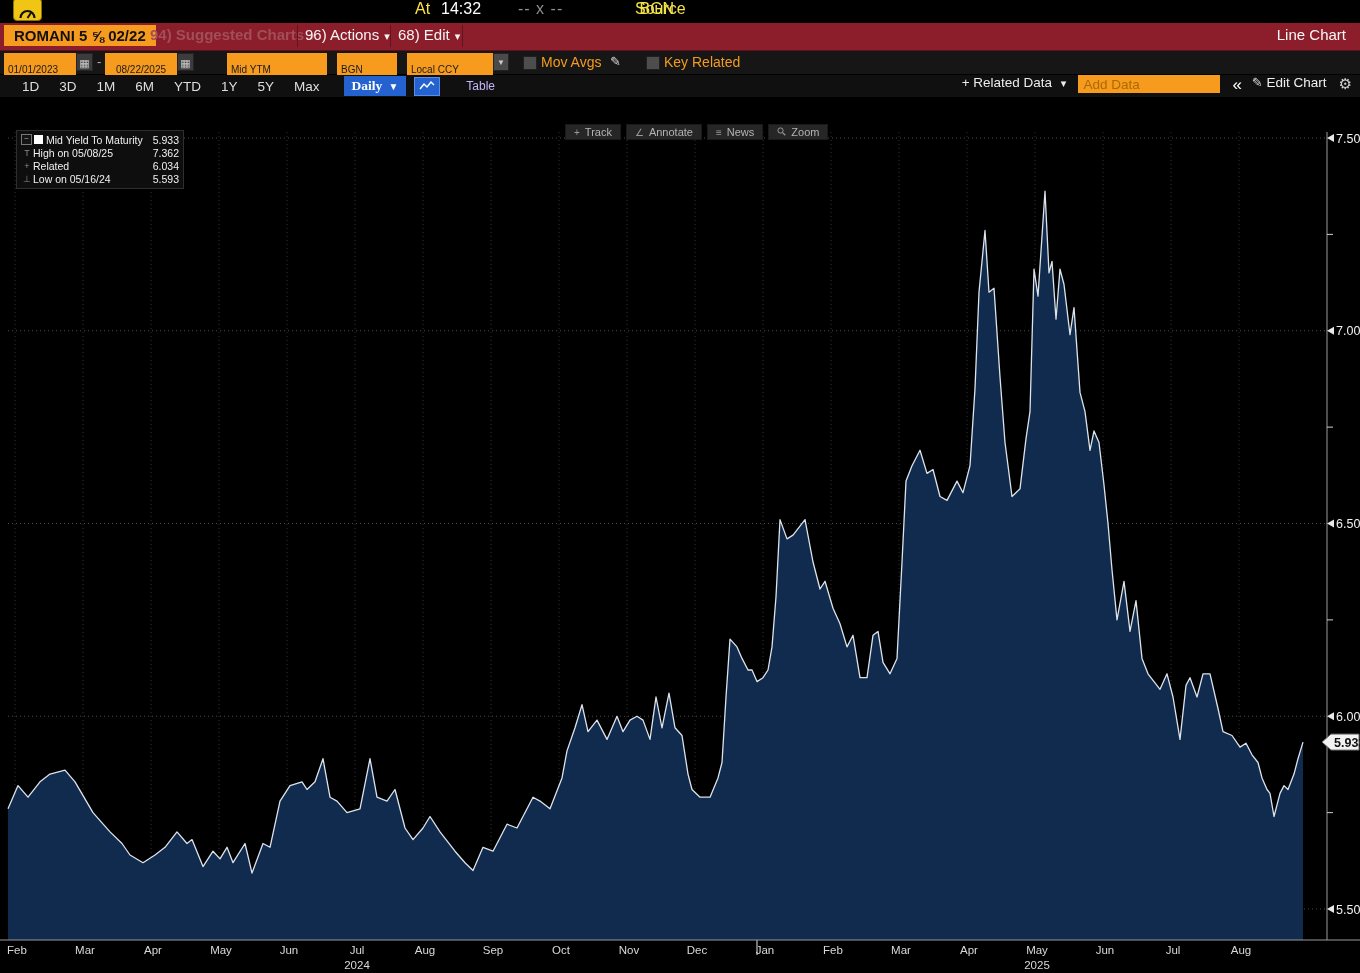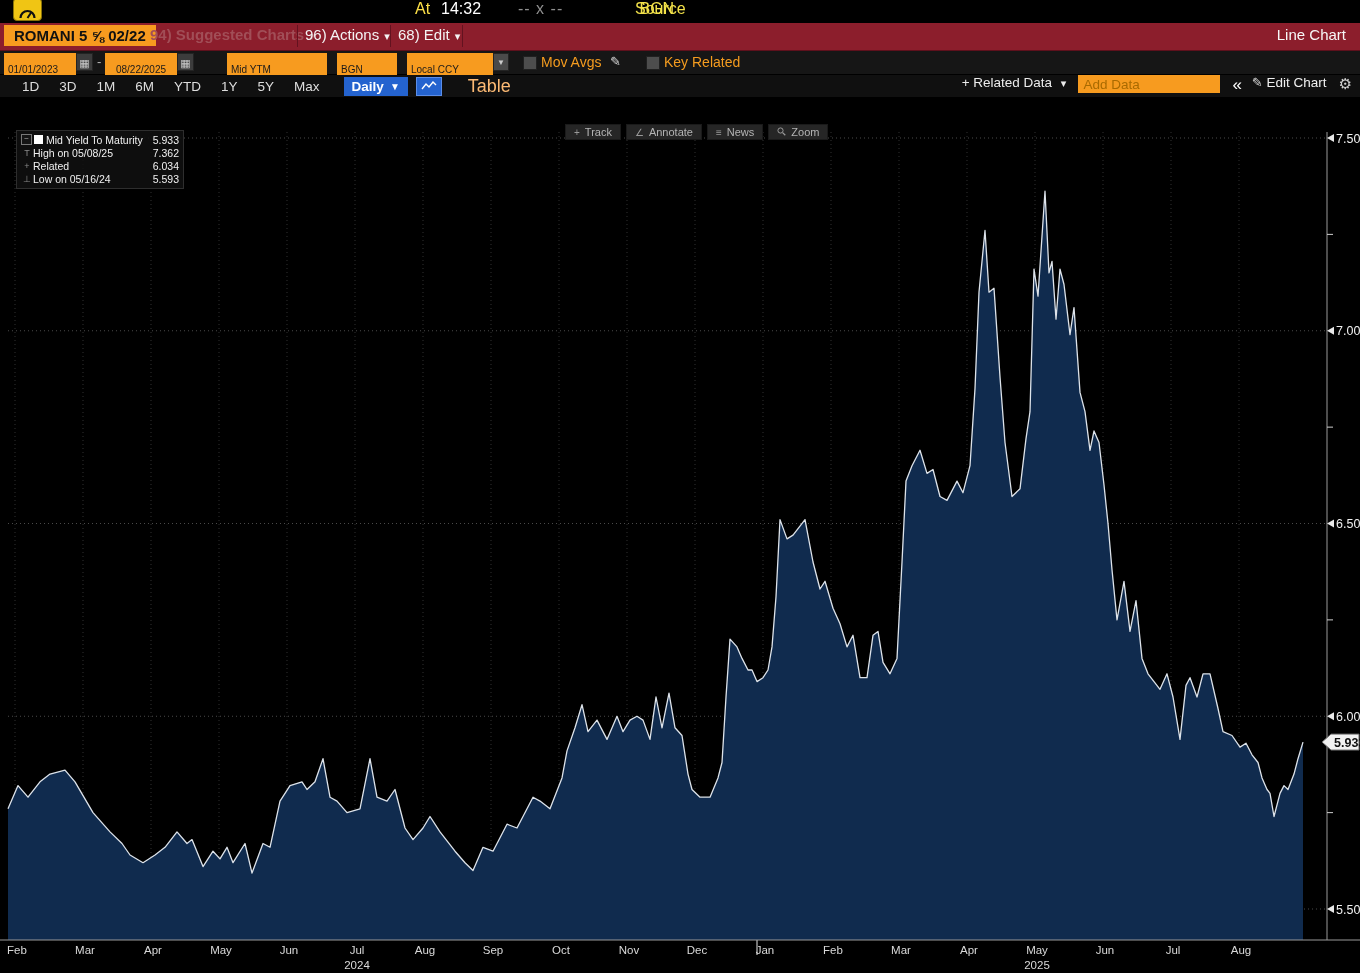--- a/index.html
+++ b/index.html
@@ -45,25 +45,25 @@
   .dash{position:absolute;top:3px;color:#bbb;font-size:13px;}
   .ddbtn{position:absolute;top:2px;width:16px;height:18px;background:#4a4a4a;color:#ccc;
     font-size:8px;text-align:center;line-height:18px;border:1px solid #232323;box-sizing:border-box;}
   .chk{position:absolute;top:5px;width:12px;height:12px;background:#4d4d4d;border:1px solid #202020;}
   .chklbl{position:absolute;top:3px;color:#f59c1f;font-size:14px;}
   .pencil{position:absolute;top:3px;color:#d9d9d9;font-size:13px;}
   
   .periodbar{position:relative;height:22px;background:#101010;display:flex;align-items:center;}
   .rngbtn{color:#dedede;font-size:13.5px;padding:1px 10px;cursor:default;}
   .freqbtn{margin-left:14px;background:#2463cf;color:#fff;font-weight:700;font-size:13.5px;
-    padding:2px 8px;display:flex;align-items:center;gap:6px;}
+    padding:2px 8px;display:flex;align-items:center;gap:6px;font-family:Liberation Serif, serif;}
   .freqbtn .caret{font-size:10px;margin:0;}
   .cbtn{margin-left:8px;background:#2463cf;border:1px solid #5b8de8;width:24px;height:17px;
     display:flex;align-items:center;justify-content:center;}
-  .tblbtn{margin-left:16px;color:#fdba74;font-size:18px;padding:1px 10px;}
+  .tblbtn{margin-left:16px;color:#c4b5fd;font-size:12px;padding:1px 10px;}
   .pright{position:absolute;right:0;top:0;height:22px;display:flex;align-items:flex-start;}
   .related{color:#ececec;font-size:13.5px;margin-right:12px;white-space:nowrap;}
   .adddata{width:132px;height:18px;background:#f79b1f;border:none;font-size:13.5px;
     font-family:"Liberation Sans",sans-serif;color:#1a1a1a;padding:0 5px;}
   .adddata::placeholder{color:#a96a00;opacity:1;}
   .collapse{color:#fff;font-size:17px;margin:0 10px 0 12px;}
   .editchart{color:#f0f0f0;font-size:13.5px;white-space:nowrap;}
   .gear{color:#cfcfcf;font-size:15px;margin:0 8px 0 12px;}
   
   .chart{position:absolute;left:0;top:122px;width:1360px;height:851px;background:#000;}

